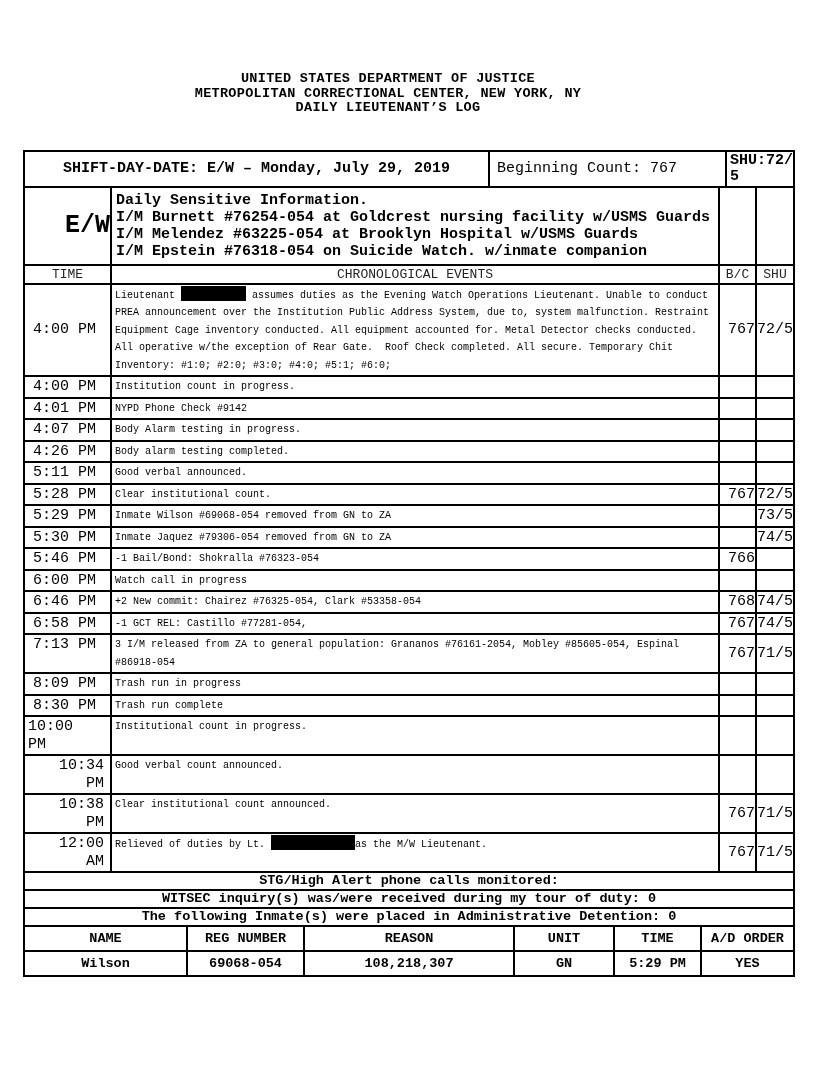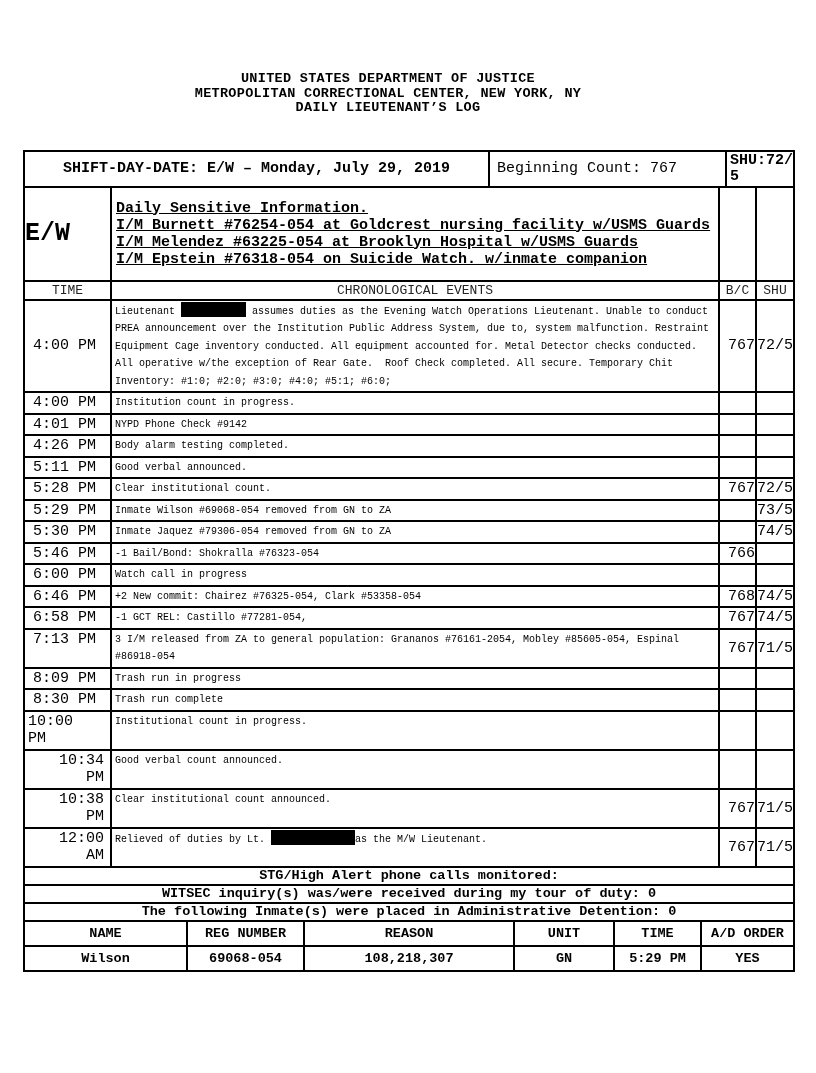--- a/index.html
+++ b/index.html
@@ -19,22 +19,22 @@
   table { border-collapse: collapse; table-layout: fixed; width: 770px; }
   td, th { border: 2px solid #000; padding: 0; vertical-align: top; }
 
   .log-table { margin-top: 34px; }
   .stack { margin-top: -2px; }
 
   .banner-shift { text-align: center; font-weight: bold; font-size: 15px; line-height: 16px; vertical-align: middle; }
   .banner-count { font-weight: normal; font-size: 15px; line-height: 16px; vertical-align: middle; padding-left: 7px; }
   .banner-shu   { font-weight: bold; font-size: 15px; line-height: 16px; padding: 1px 0 1px 3px; word-break: break-all; }
 
-  .watch-code { font-size: 25px; font-weight: bold; text-align: left; vertical-align: middle; }
-  .sensitive  { font-weight: bold; font-size: 15px; line-height: 17px; padding: 12px 4px; text-decoration: underline; }
+  .watch-code { font-size: 25px; font-weight: bold; text-align: right; vertical-align: middle; }
+  .sensitive  { font-weight: bold; font-size: 15px; line-height: 17px; padding: 4px 4px; }
 
   .col-head { font-weight: normal; font-size: 13px; line-height: 15px; text-align: center; padding: 1px 0; color: #222; }
 
   .time  { font-size: 15px; line-height: 17.5px; padding: 1px 6px 1px 8px; }
   .time.vmid { vertical-align: middle; }
   .time.wrap-left  { padding: 1px 16px 1px 3px; }
   .time.wrap-right { text-align: right; padding: 1px 6px 1px 8px; }
   .event { font-size: 10px; line-height: 17.5px; padding: 1px 3px; white-space: pre-wrap; }
   .bc, .shu { font-size: 15px; text-align: right; vertical-align: middle; }
 
@@ -102,20 +102,26 @@
         </tr>
         <tr>
           <td class="time">4:00 PM</td>
           <td class="event" colspan="2">Institution count in progress.</td>
           <td class="bc" colspan="2"></td>
           <td class="shu"></td>
         </tr>
         <tr>
           <td class="time">4:01 PM</td>
           <td class="event" colspan="2">NYPD Phone Check #9142</td>
+          <td class="bc" colspan="2"></td>
+          <td class="shu"></td>
+        </tr>
+        <tr>
+          <td class="time">4:07 PM</td>
+          <td class="event" colspan="2">Body Alarm testing in progress.</td>
           <td class="bc" colspan="2"></td>
           <td class="shu"></td>
         </tr>
         <tr>
           <td class="time">4:26 PM</td>
           <td class="event" colspan="2">Body alarm testing completed.</td>
           <td class="bc" colspan="2"></td>
           <td class="shu"></td>
         </tr>
         <tr>

